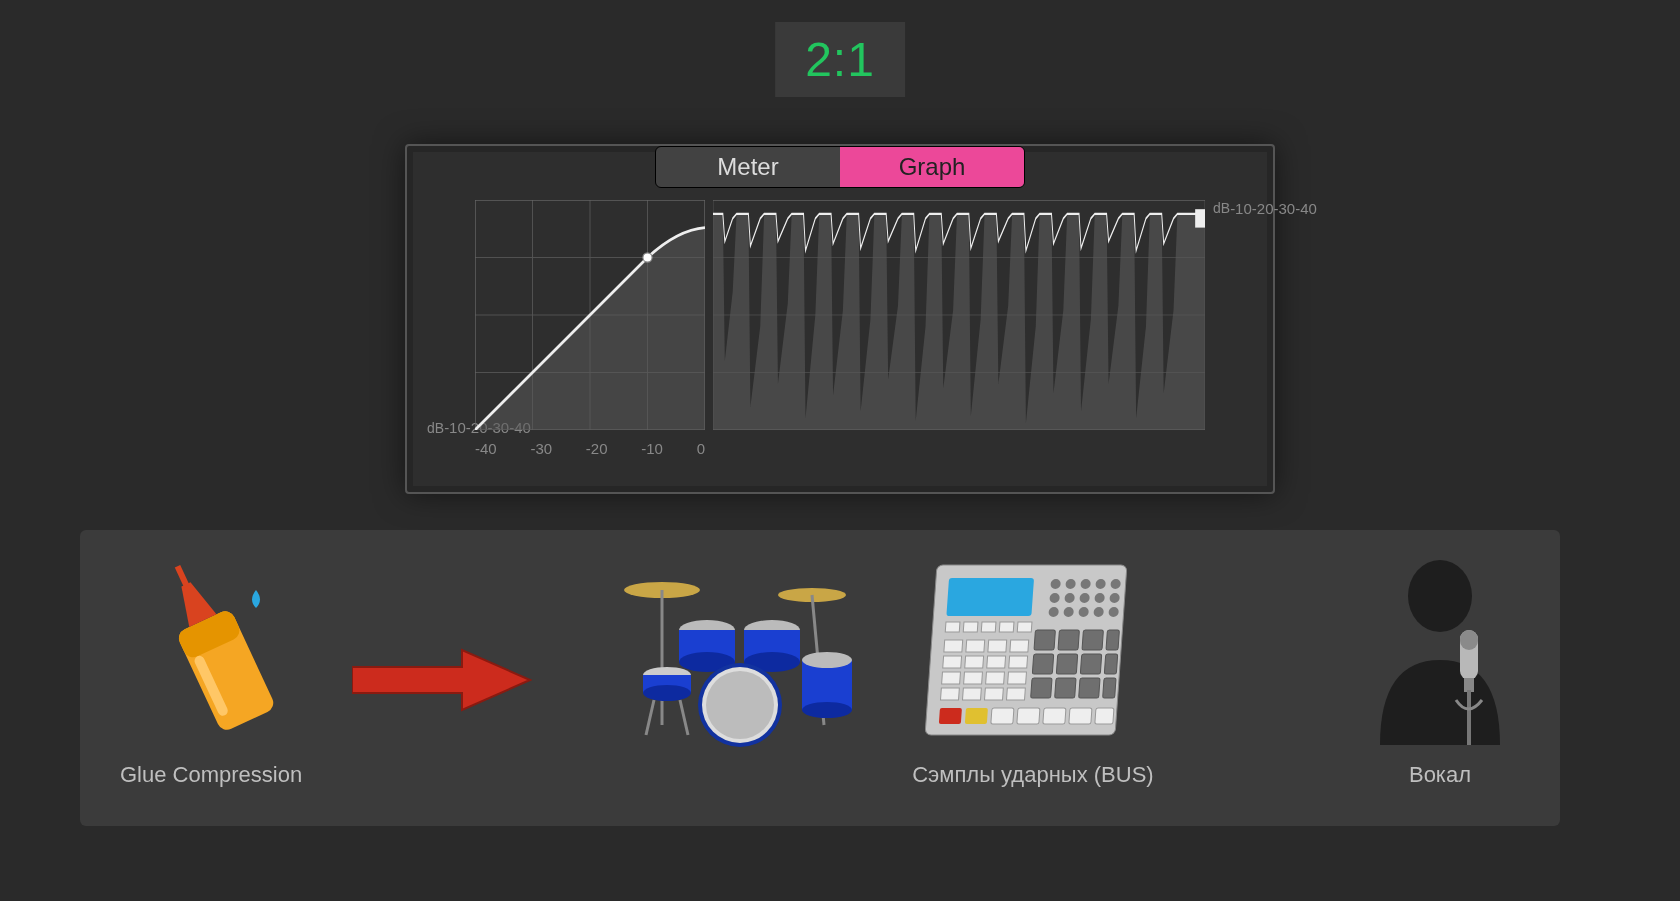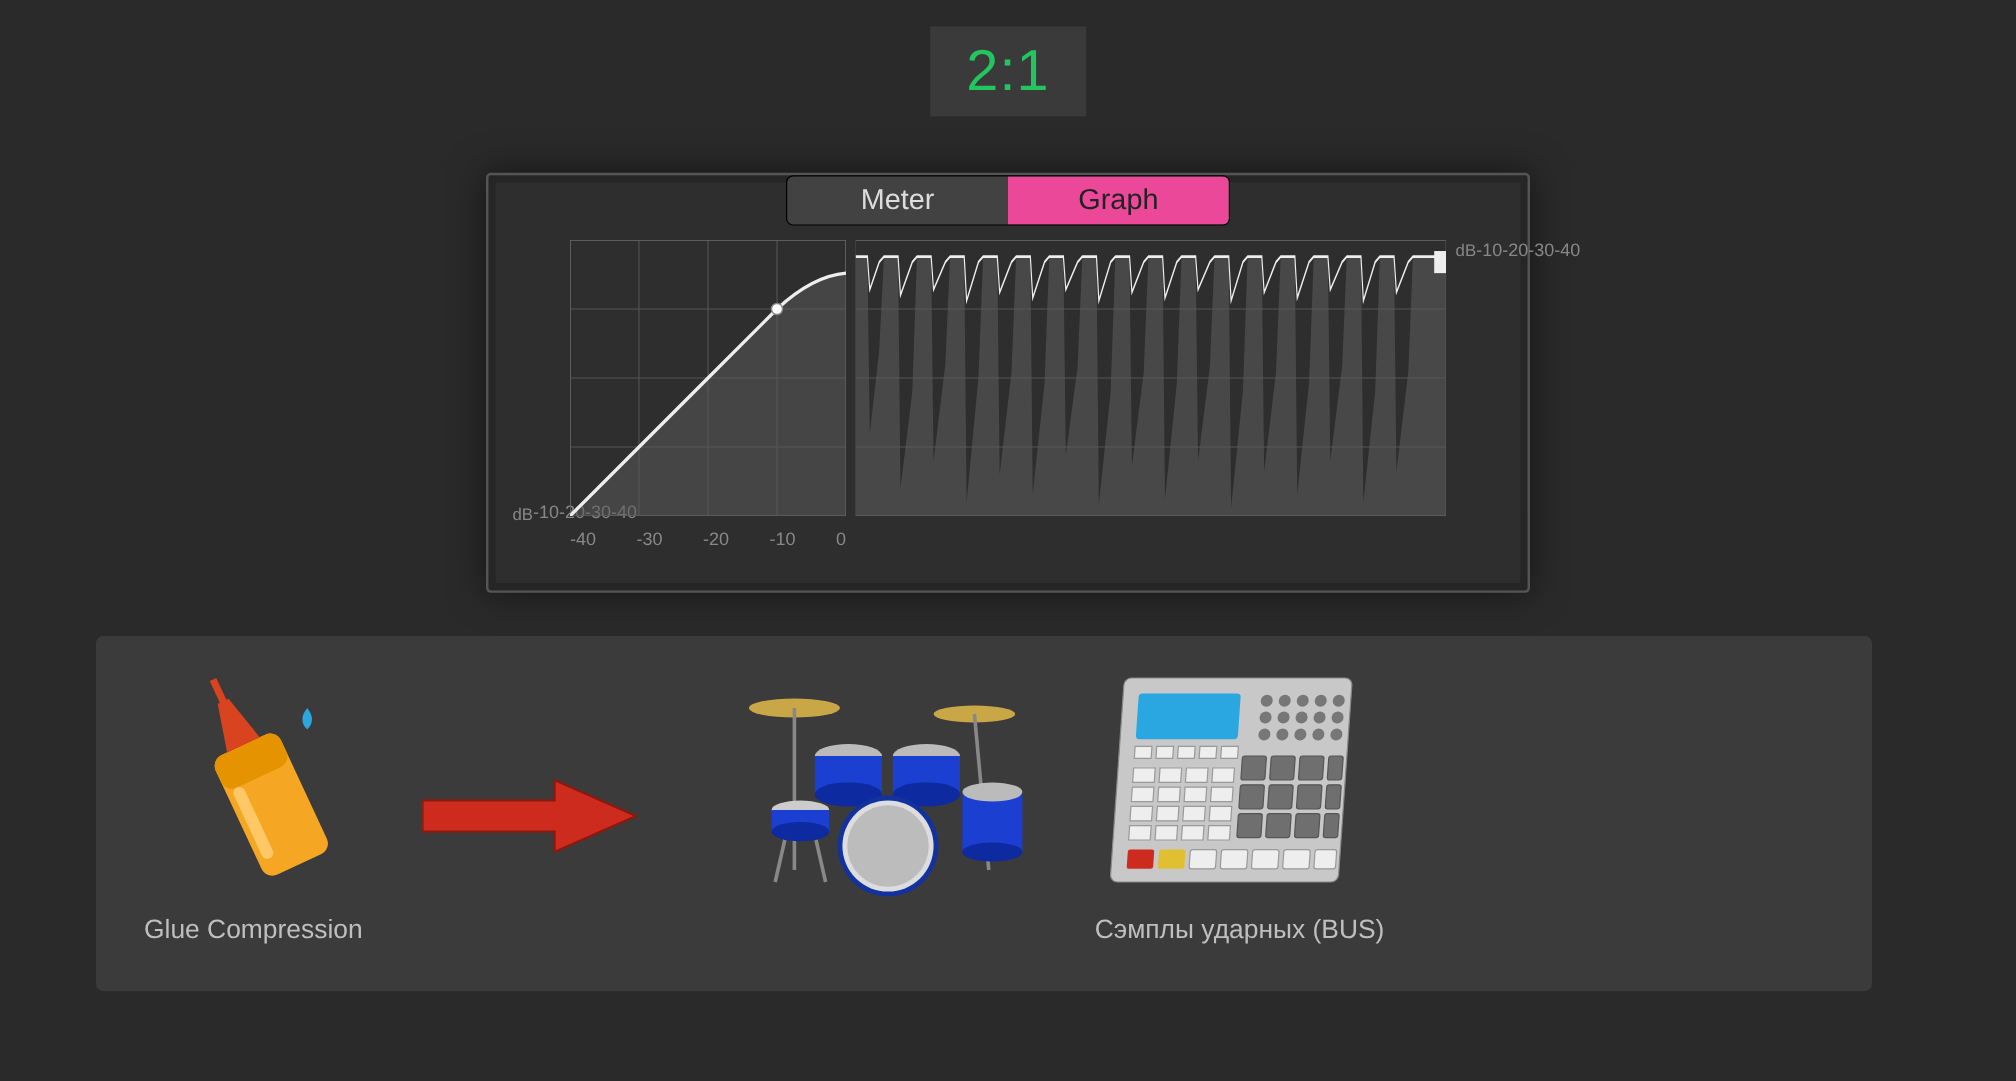--- a/index.html
+++ b/index.html
@@ -374,14 +374,33 @@
           <rect x="132" y="158" width="22" height="16" rx="2"></rect>
           <rect x="158" y="158" width="22" height="16" rx="2"></rect>
           <rect x="184" y="158" width="18" height="16" rx="2"></rect>
         </g>
         </g>
       </svg>
     </div>
     <div class="item-label">Сэмплы ударных (BUS)</div>
   </div>
 
+  <div class="item" style="margin-left:auto">
+    <div class="item-icon">
+      <svg width="160" height="200" viewBox="0 0 160 200">
+
+        <path fill="#1e1e1e" d="M80 10 a32 36 0 0 1 0 72 a32 36 0 0 1 0 -72 Z"></path>
+        <path fill="#1e1e1e" d="M20 195 q0 -85 60 -85 q60 0 60 85 Z"></path>
+
+        <g>
+          <rect x="100" y="80" width="18" height="50" rx="9" fill="url(#micg)"></rect>
+          <rect x="100" y="80" width="18" height="50" rx="9" fill="#b8b8b8"></rect>
+          <rect x="100" y="80" width="18" height="20" rx="9" fill="#8a8a8a"></rect>
+          <rect x="104" y="128" width="10" height="14" fill="#888"></rect>
+          <rect x="107" y="140" width="4" height="55" fill="#777"></rect>
+          <path d="M96 150 q12 18 26 0" fill="none" stroke="#888" stroke-width="3"></path>
+        </g>
+      </svg>
+    </div>
+    <div class="item-label">Вокал</div>
+  </div>
 
 </div>
 
 </body></html>

